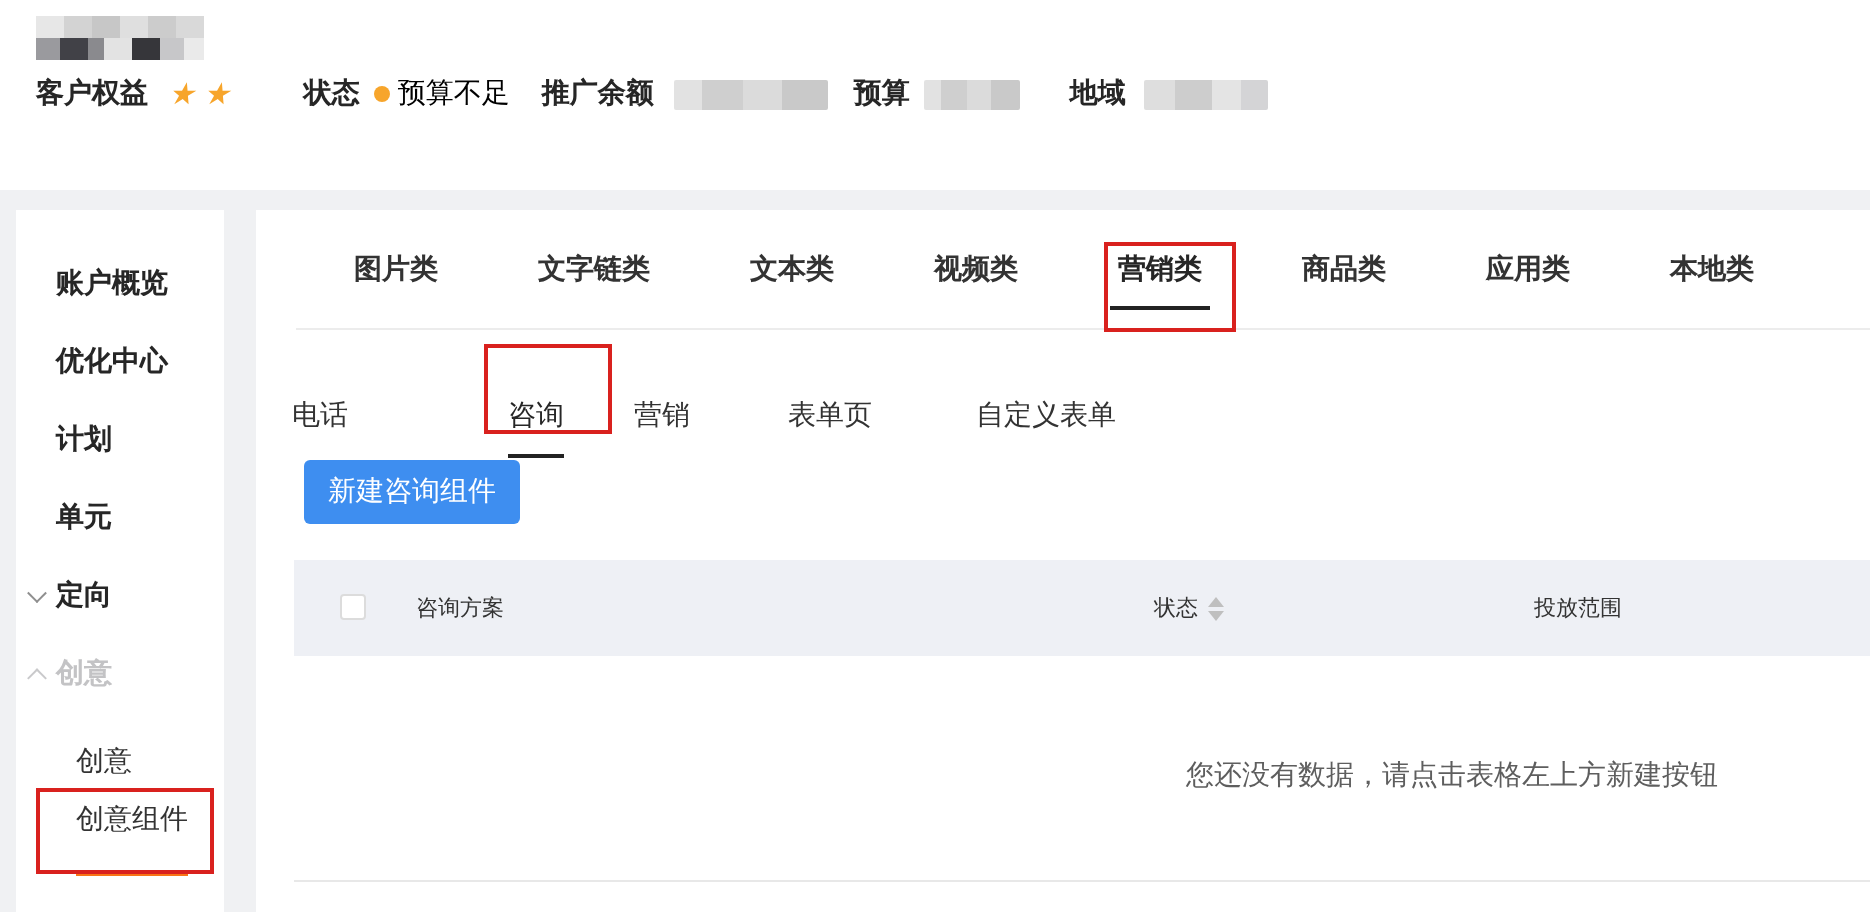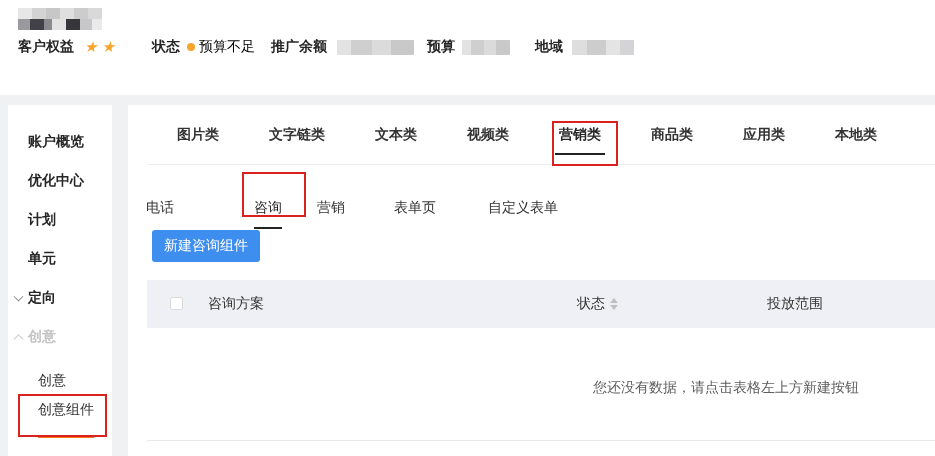--- a/index.html
+++ b/index.html
@@ -58,21 +58,21 @@
   .tabs1 .tab.active::after { content:""; position:absolute; left:-4px; right:-4px; bottom:-11px; height:2px; background:#222; }
   .tabs2 .tab.active::after { content:""; position:absolute; left:0; right:0; bottom:-12px; height:2px; background:#222; }
   .tabs2 .t2 { margin-left:80px; } .tabs2 .t3 { margin-left:35px; }
   .tabs2 .t4 { margin-left:49px; } .tabs2 .t5 { margin-left:52px; }
   .new-btn { display:block; margin:13px 0 0 24px; width:108px; height:32px;
     background:#3e8ef0; color:#fff; border:none; border-radius:3px; font-size:14px;
     font-family:"Liberation Sans", sans-serif; cursor:pointer; }
   .thead { position:relative; margin:18px 0 0 19px; width:788px; height:48px; background:#eef0f5; }
   .cb { position:absolute; left:23px; top:17px; width:13px; height:13px;
     background:#fff; border:1px solid #dcdcdc; border-radius:2px; cursor:pointer; }
-  .th { position:absolute; top:50%; transform:translateY(-50%); color:#333; font-size:14px; white-space:nowrap; }
+  .th { position:absolute; top:50%; transform:translateY(-50%); color:#333; font-size:11px; white-space:nowrap; }
   .c1 { left:61px; } .c2 { left:430px; display:flex; align-items:center; } .c3 { left:620px; }
   .sort { display:inline-flex; flex-direction:column; gap:2px; margin-left:5px; cursor:pointer; }
   .sort i { display:block; width:0; height:0; border-left:4px solid transparent; border-right:4px solid transparent; }
   .sort .up { border-bottom:5px solid #bfbfbf; }
   .sort .dn { border-top:5px solid #bfbfbf; }
   .empty { position:absolute; left:465px; top:274px; color:#5e5e5e; white-space:nowrap; }
   .bottom-line { position:absolute; left:19px; top:335px; width:788px; height:1px; background:#e8e8e8; }
   
   .ann { position:absolute; border:2px solid #d9211e; background:transparent; }
   .ann1 { left:552px; top:121px; width:66px; height:45px; }

